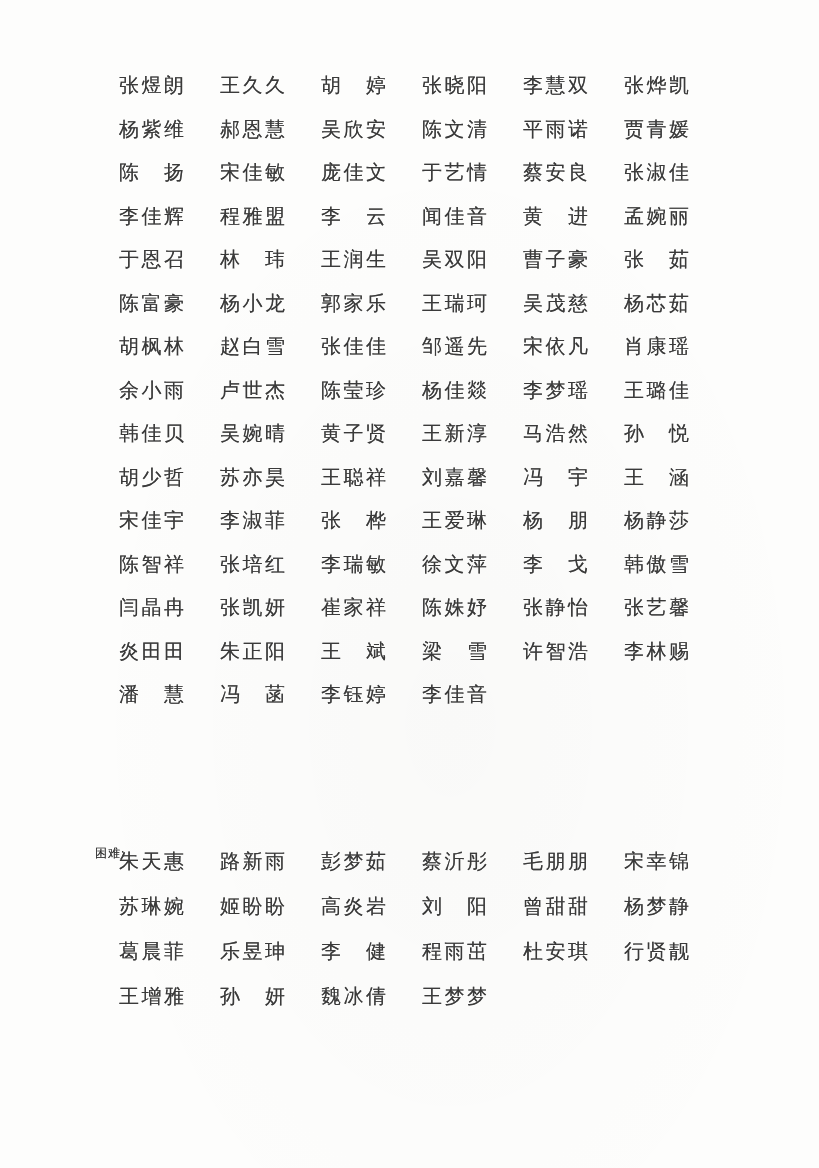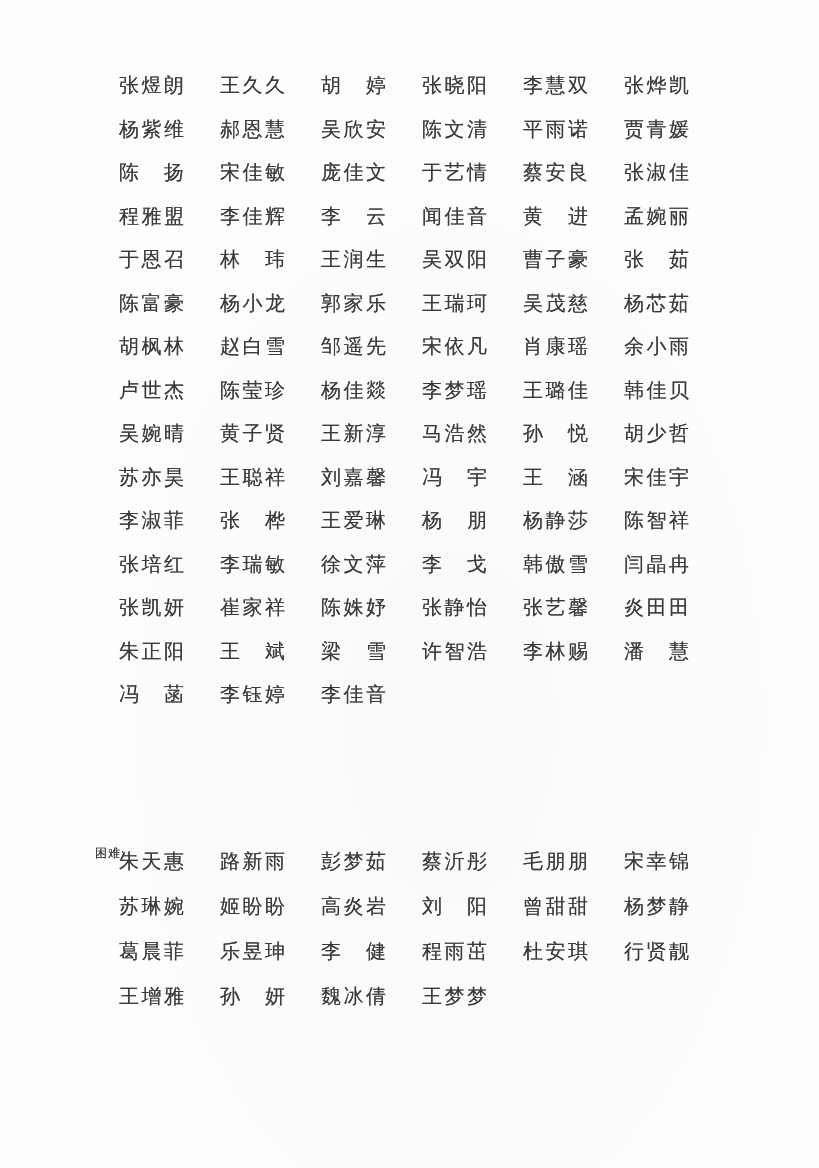--- a/index.html
+++ b/index.html
@@ -72,40 +72,41 @@
       <span class="name-cell">吴欣安</span>
       <span class="name-cell">陈文清</span>
       <span class="name-cell">平雨诺</span>
       <span class="name-cell">贾青媛</span>
       <span class="name-cell">陈　扬</span>
       <span class="name-cell">宋佳敏</span>
       <span class="name-cell">庞佳文</span>
       <span class="name-cell">于艺情</span>
       <span class="name-cell">蔡安良</span>
       <span class="name-cell">张淑佳</span>
+      <span class="name-cell">李佳辉</span>
       <span class="name-cell">程雅盟</span>
-      <span class="name-cell">李佳辉</span>
       <span class="name-cell">李　云</span>
       <span class="name-cell">闻佳音</span>
       <span class="name-cell">黄　进</span>
       <span class="name-cell">孟婉丽</span>
       <span class="name-cell">于恩召</span>
       <span class="name-cell">林　玮</span>
       <span class="name-cell">王润生</span>
       <span class="name-cell">吴双阳</span>
       <span class="name-cell">曹子豪</span>
       <span class="name-cell">张　茹</span>
       <span class="name-cell">陈富豪</span>
       <span class="name-cell">杨小龙</span>
       <span class="name-cell">郭家乐</span>
       <span class="name-cell">王瑞珂</span>
       <span class="name-cell">吴茂慈</span>
       <span class="name-cell">杨芯茹</span>
       <span class="name-cell">胡枫林</span>
       <span class="name-cell">赵白雪</span>
+      <span class="name-cell">张佳佳</span>
       <span class="name-cell">邹遥先</span>
       <span class="name-cell">宋依凡</span>
       <span class="name-cell">肖康瑶</span>
       <span class="name-cell">余小雨</span>
       <span class="name-cell">卢世杰</span>
       <span class="name-cell">陈莹珍</span>
       <span class="name-cell">杨佳燚</span>
       <span class="name-cell">李梦瑶</span>
       <span class="name-cell">王璐佳</span>
       <span class="name-cell">韩佳贝</span>

